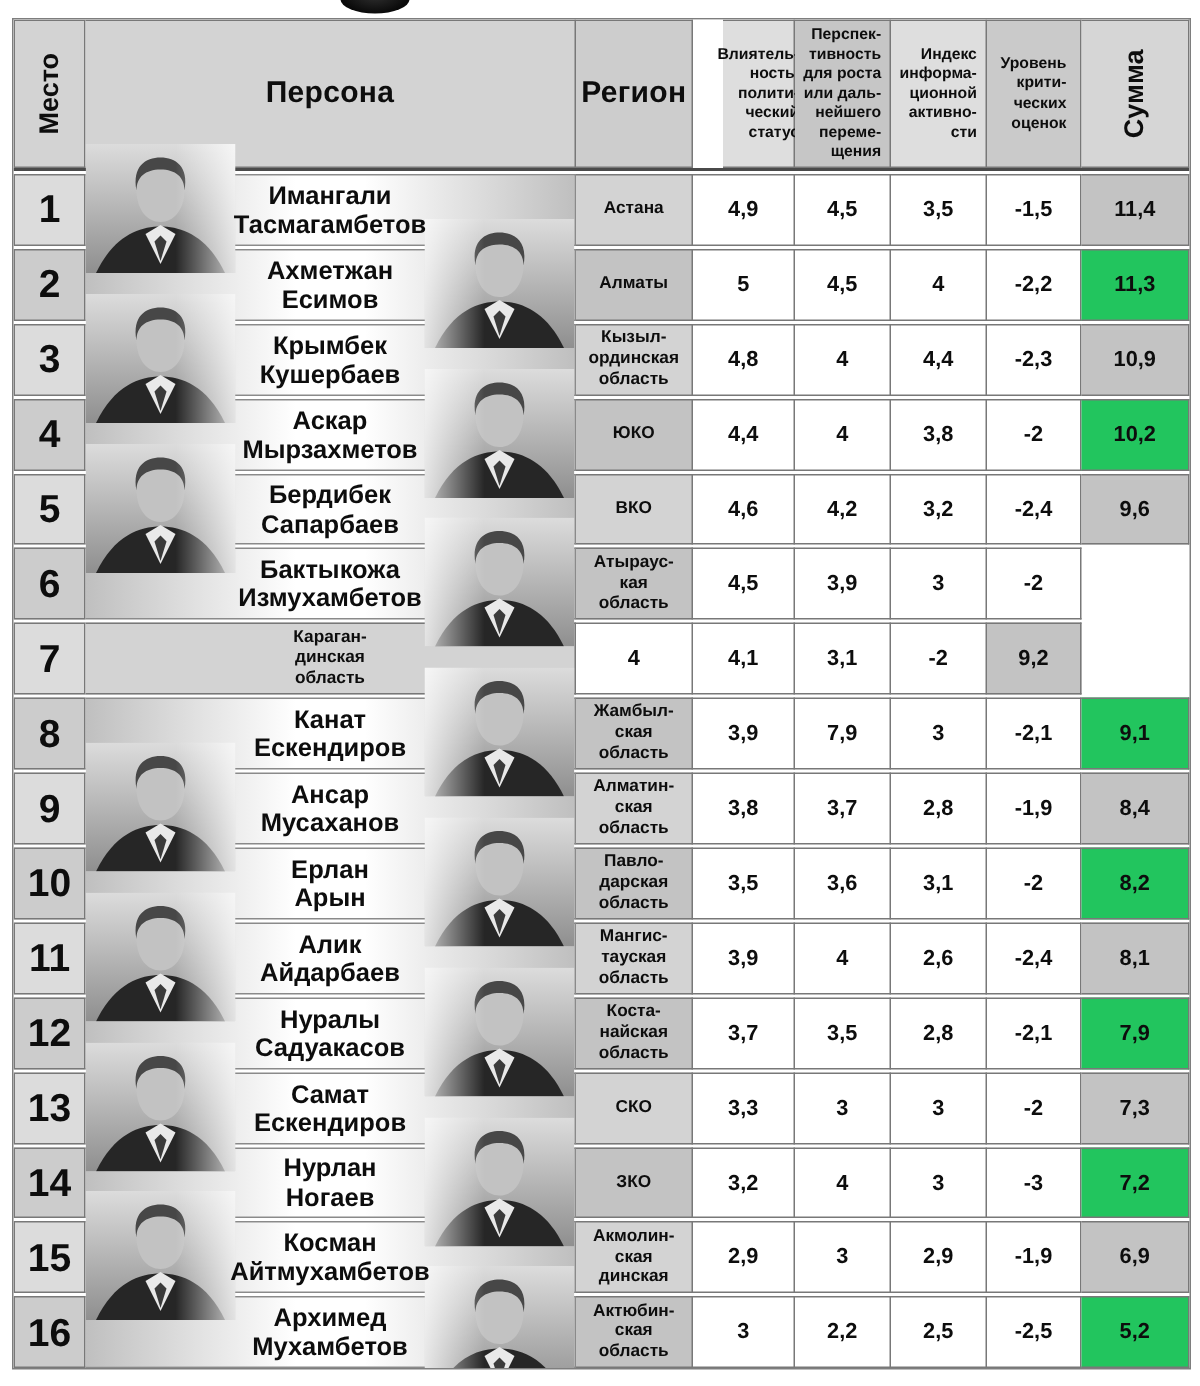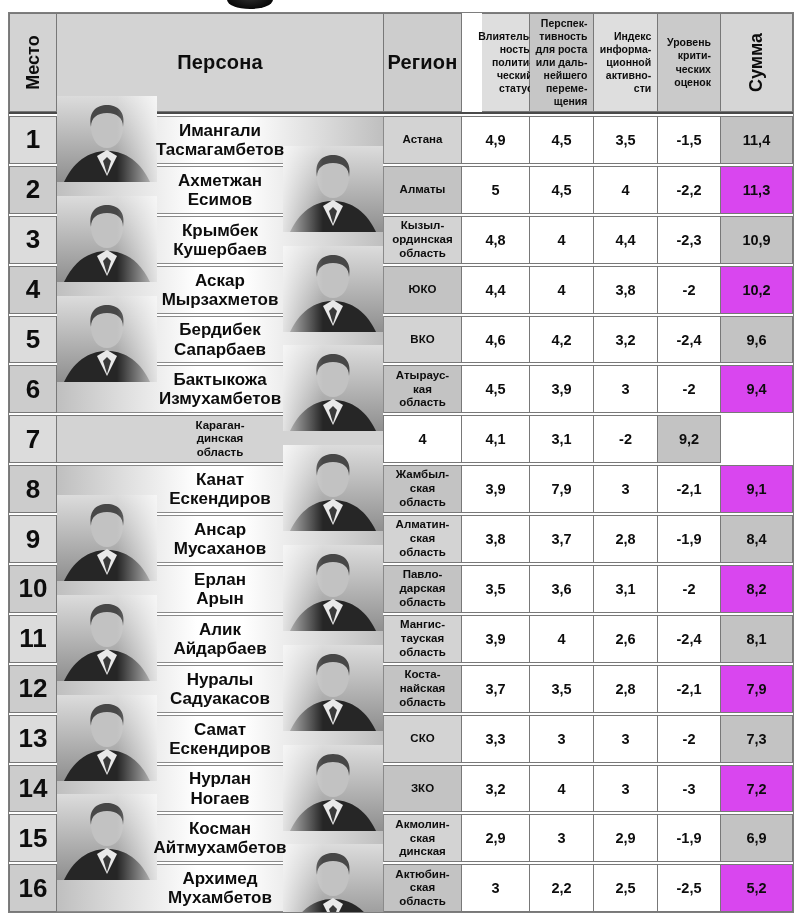--- a/index.html
+++ b/index.html
@@ -53,21 +53,21 @@
   .photo--left::after  { background:linear-gradient(90deg, rgba(255,255,255,0) 60%, rgba(255,255,255,0.75) 100%); }
   .photo--right::after { background:linear-gradient(270deg, rgba(255,255,255,0) 60%, rgba(255,255,255,0.75) 100%); }
 
   .cell.region { font-size:11.5px; font-weight:700; line-height:1.2; white-space:pre-line; padding:0 2px; }
   .data-row.odd  .region { background:#d3d3d3; }
   .data-row.even .region { background:#c3c3c3; }
 
   .cell.num { background:#ffffff; font-size:14.5px; font-weight:700; }
   .cell.sum { font-size:14.5px; font-weight:700; }
   .data-row.odd  .sum { background:#c3c3c3; }
-  .data-row.even .sum { background:#d946ef; }
+  .data-row.even .sum { background:#22c55e; }
 </style>
 </head>
 <body>
 
 <div class="stage">
   <div class="logo-fragment"></div>
 
   <div class="table-frame">
     <div class="row header-row">
       <div class="cell">
@@ -283,21 +283,20 @@
             <div class="person-name">Бактыкожа
 Измухамбетов</div>
           </div>
           <div class="cell region">Атыраус-
 кая
 область</div>
           <div class="cell num">4,5</div>
           <div class="cell num">3,9</div>
           <div class="cell num">3</div>
           <div class="cell num">-2</div>
-          <div class="cell sum">9,4</div>
         </div>
         <div class="row data-row odd">
           <div class="cell place">7</div>
           <div class="cell region">Караган-
 динская
 область</div>
           <div class="cell num">4</div>
           <div class="cell num">4,1</div>
           <div class="cell num">3,1</div>
           <div class="cell num">-2</div>

